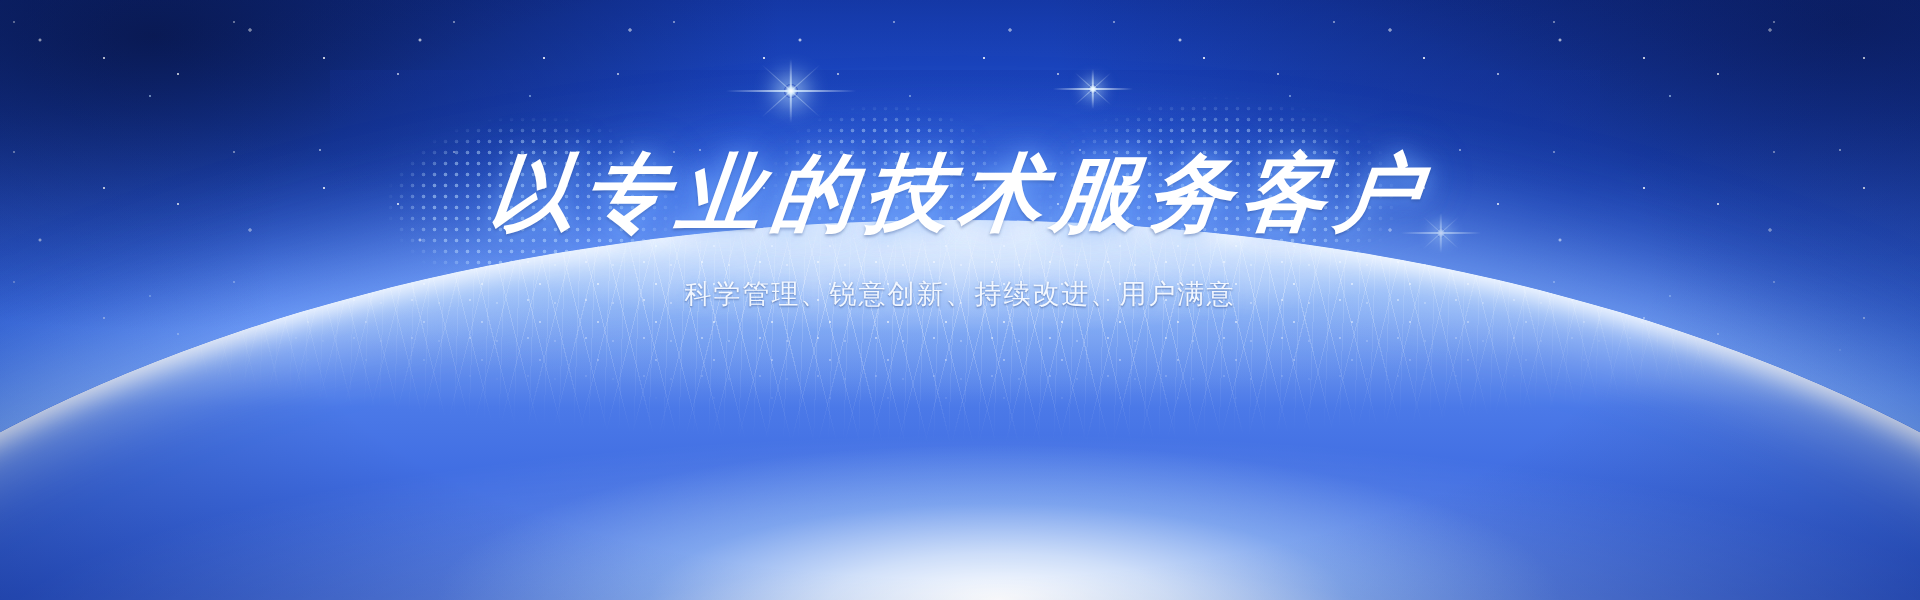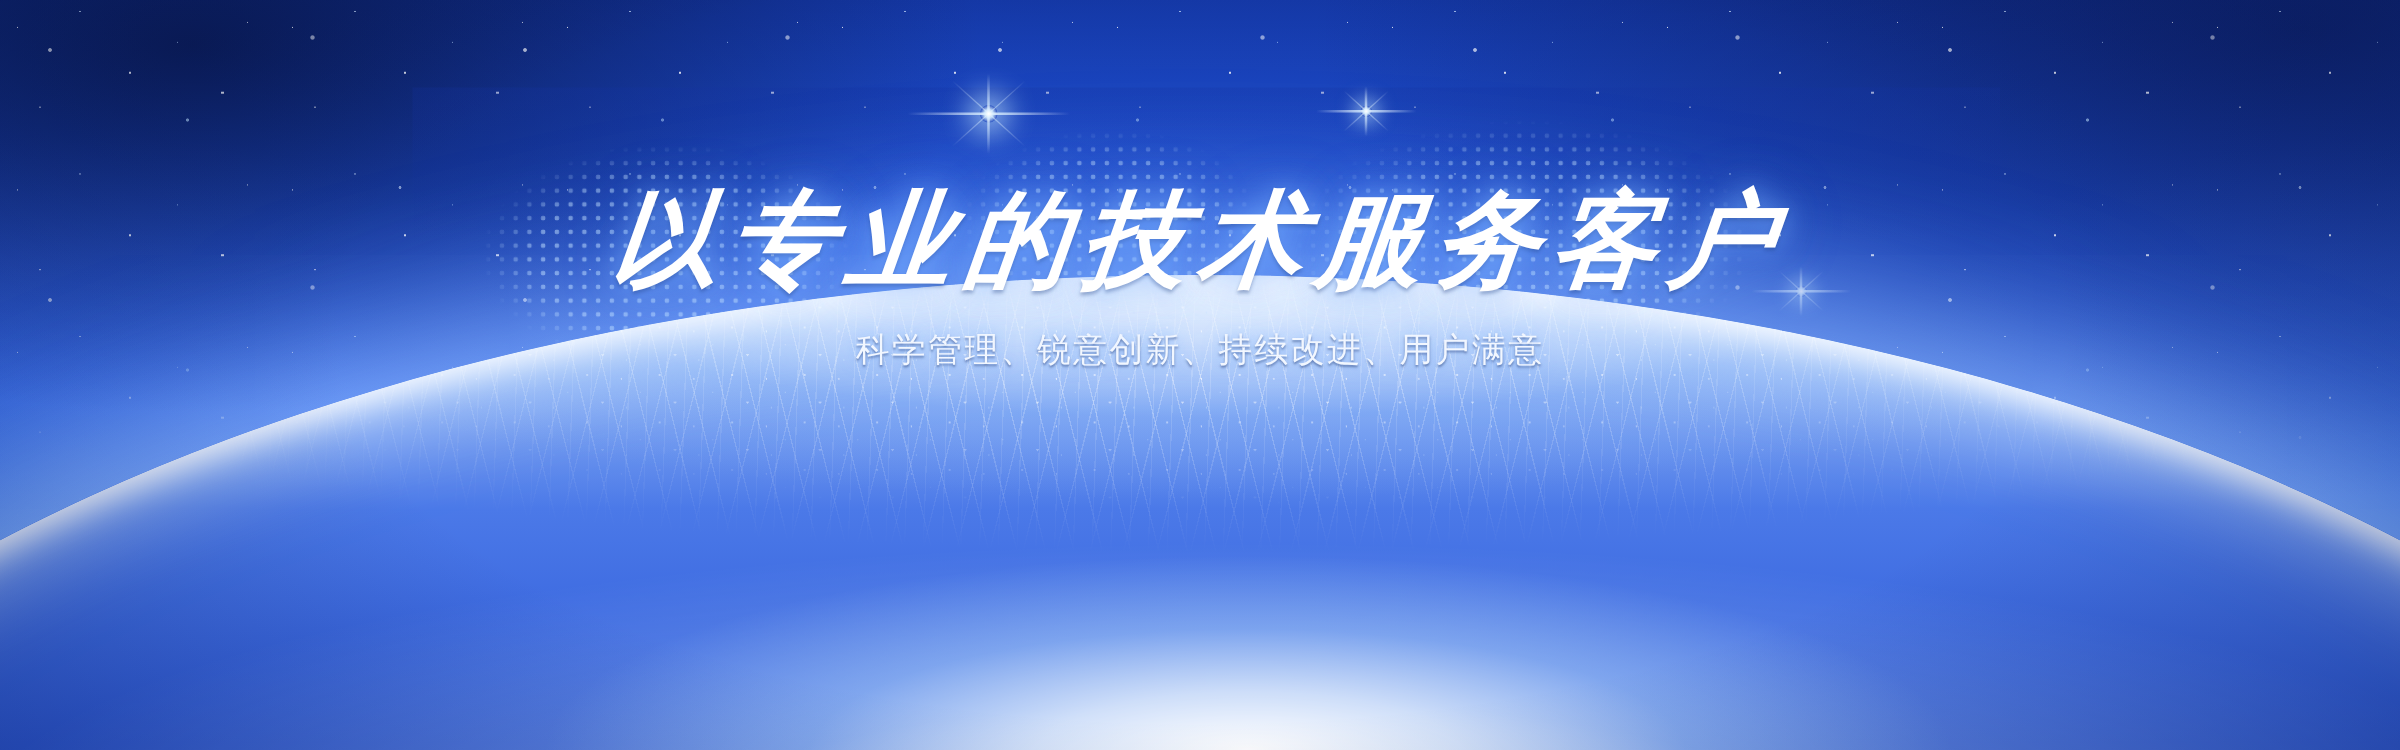--- a/index.html
+++ b/index.html
@@ -194,21 +194,21 @@
     font-style:italic;
     line-height:1;
     color:#ffffff;
     letter-spacing:10px;
     white-space:nowrap;
     text-shadow:0 0 22px rgba(120,175,255,.75), 0 0 46px rgba(80,140,245,.45), 0 2px 3px rgba(8,28,90,.35);
     transform:skewX(-6deg);
   }
 
   .subtitle {
-    margin-top:26px;
+    margin-top:40px;
     font-family:"Liberation Sans", sans-serif;
     font-size:27px;
     font-weight:400;
     color:#f2f7ff;
     letter-spacing:2px;
     white-space:nowrap;
     text-shadow:0 0 14px rgba(110,170,255,.7), 0 1px 2px rgba(10,30,90,.5);
   }
 
   

